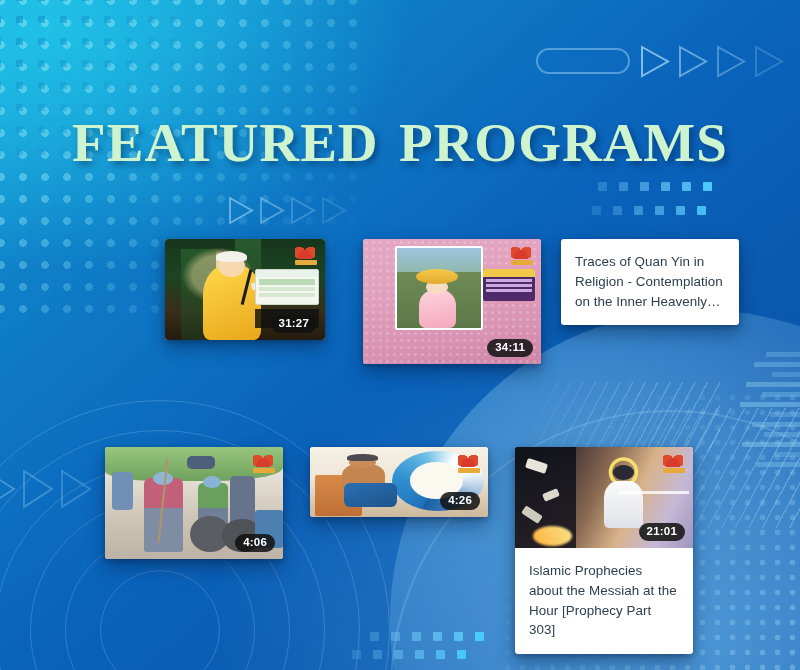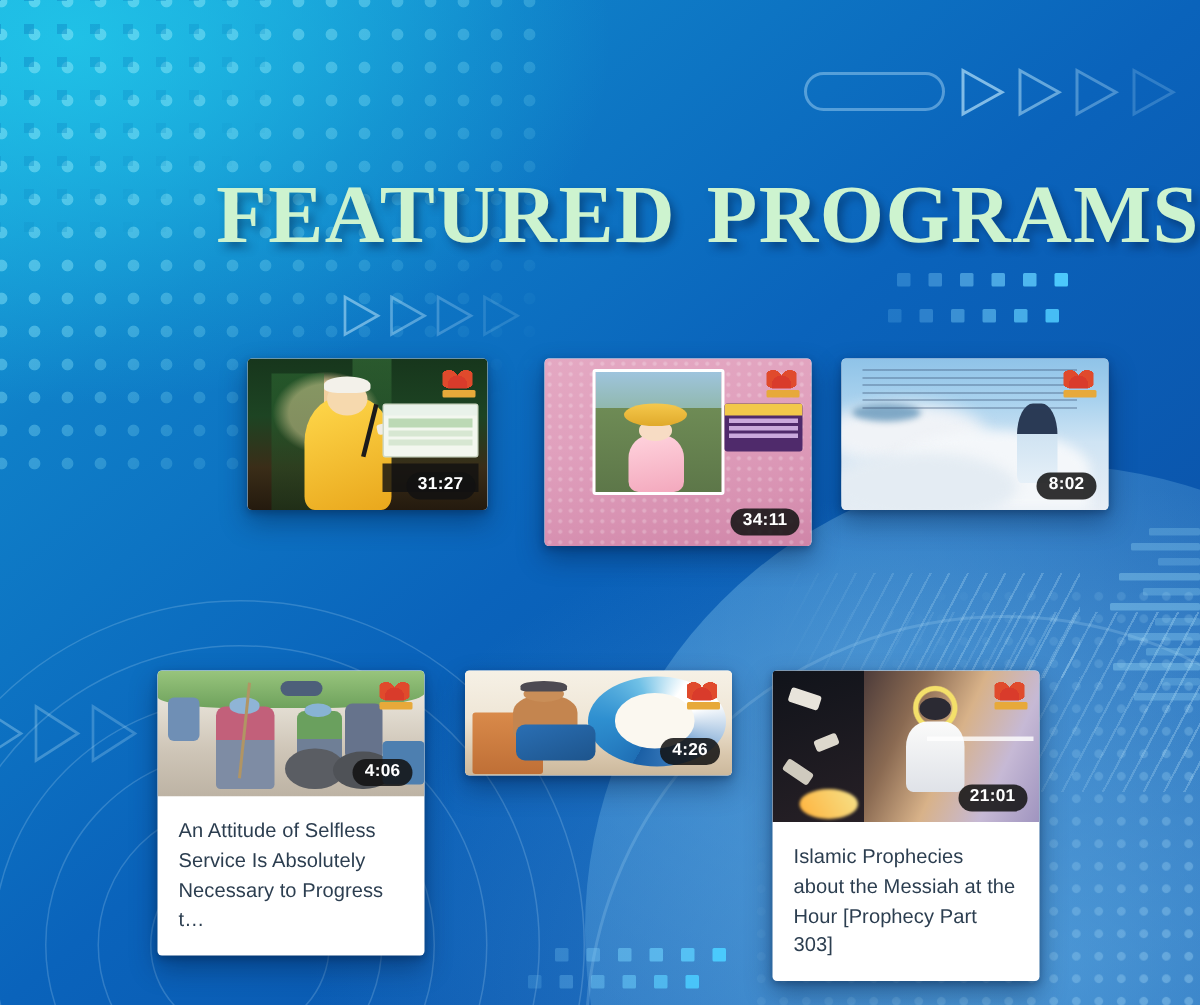--- a/index.html
+++ b/index.html
@@ -123,21 +123,21 @@
     width: 94px; height: 26px;
     border: 2px solid rgba(175,220,248,0.45);
     border-radius: 14px;
   }
 
   
   .title-wrap {
     position: absolute;
     left: 0; top: 96px;
     width: 800px;
-    text-align: right;
+    text-align: center;
   }
   .title {
     font-family: "Liberation Serif", "DejaVu Serif", serif;
     font-weight: 700;
     font-size: 78px;
     line-height: 1;
     letter-spacing: 1px;
     color: #cdf3cf;
     font-variant: small-caps;
     text-transform: lowercase;
@@ -345,60 +345,45 @@
       </div>
       <div class="logo-badge">
         <div class="mark"></div>
           <div class="bar"></div>
       </div>
       <div class="duration">34:11</div>
     </div>
   </div>
 
   <div class="card" style="left:561px;top:239px;width:178px">
-    <div class="thumb" style="height:101px">
-      <div class="thumb-art" style="background:linear-gradient(180deg,#8fc3e8 0%,#a9d2ee 28%,#cfe4f4 55%,#e8eef5 100%);">
-        <div style="position:absolute;left:-6%;top:30%;width:60%;height:40%;border-radius:50%;background:#f0f3f7;filter:blur(5px)"></div>
-        <div style="position:absolute;left:18%;top:48%;width:75%;height:52%;border-radius:50% 50% 0 0;background:#f4f7fa;filter:blur(4px)"></div>
-        <div style="position:absolute;left:-4%;top:62%;width:70%;height:45%;border-radius:50%;background:#e4ecf3;filter:blur(4px)"></div>
-        <div style="position:absolute;left:4%;top:30%;width:26%;height:12%;background:#7fa8c6;filter:blur(2px);border-radius:50%"></div>
-        <div style="position:absolute;left:66%;top:30%;width:15%;height:52%;border-radius:40% 40% 10% 10%;background:linear-gradient(180deg,#2a3a55 0 38%,#cfe3f2 38%,#e6f0f8 100%)"></div>
-        <div style="position:absolute;left:8%;top:7%;width:80%;height:30%;background:repeating-linear-gradient(180deg,rgba(40,60,95,.45) 0 1.4px,rgba(0,0,0,0) 1.4px 5px);opacity:.65"></div>
-      </div>
-      <div class="logo-badge">
-        <div class="mark"></div>
-          <div class="bar"></div>
-      </div>
-      <div class="duration">8:02</div>
-    </div>
+    <div class="card-title">Traces of Quan Yin in Religion - Contemplation on the Inner Heavenly…</div>
   </div>
 
   <div class="card" style="left:105px;top:447px;width:178px">
-    <div class="thumb" style="height:84px">
+    <div class="thumb" style="height:112px">
       <div class="thumb-art" style="background:linear-gradient(180deg,#f2efe8 0%,#e3ddd2 30%,#cfc6b8 62%,#bdb3a4 100%);">
         <div style="position:absolute;left:0;top:0;width:100%;height:30%;background:linear-gradient(180deg,#8cbf6e,#5f9a4d);opacity:.88;border-radius:0 0 40% 30%"></div>
         <div style="position:absolute;left:4%;top:22%;width:12%;height:34%;background:#6f8fb5;border-radius:4px"></div>
         <div style="position:absolute;left:22%;top:28%;width:22%;height:66%;background:linear-gradient(180deg,#c2607a 0 40%,#7e8ca4 40% 100%);border-radius:6px 6px 3px 3px"></div>
         <div style="position:absolute;left:27%;top:22%;width:11%;height:12%;border-radius:50%;background:#8fb4d6"></div>
         <div style="position:absolute;left:46%;top:8%;width:16%;height:12%;background:#4d5f7a;border-radius:5px"></div>
         <div style="position:absolute;left:52%;top:32%;width:17%;height:50%;background:linear-gradient(180deg,#6aa05e 0 45%,#6f7f96 45% 100%);border-radius:5px"></div>
         <div style="position:absolute;left:55%;top:26%;width:10%;height:11%;border-radius:50%;background:#88b3d4"></div>
         <div style="position:absolute;left:70%;top:26%;width:14%;height:46%;background:#66738c;border-radius:5px"></div>
         <div style="position:absolute;left:48%;top:62%;width:22%;height:32%;border-radius:50%;background:#5a5d63"></div>
         <div style="position:absolute;left:66%;top:64%;width:22%;height:30%;border-radius:50%;background:#4f5257"></div>
         <div style="position:absolute;left:84%;top:56%;width:16%;height:34%;background:#4d7fb0;border-radius:3px"></div>
         <div style="position:absolute;left:32%;top:10%;width:2px;height:76%;background:#b19564;transform:rotate(6deg)"></div>
       </div>
       <div class="logo-badge">
         <div class="mark"></div>
           <div class="bar"></div>
       </div>
       <div class="duration">4:06</div>
     </div>
-    <div class="card-title">An Attitude of Selfless Service Is Absolutely Necessary to Progress t…</div>
   </div>
 
   <div class="card" style="left:310px;top:447px;width:178px">
     <div class="thumb" style="height:70px">
       <div class="thumb-art" style="background:linear-gradient(180deg,#f6f1e6 0%,#efe6d6 45%,#d9c7ad 80%,#cbb89c 100%);">
         <div style="position:absolute;left:46%;top:6%;width:52%;height:86%;border-radius:50%;background:conic-gradient(from 210deg,#1f6fb5,#2e8fd0,#6fc0e6,#ffffff 52%,#ffffff 62%,#3f7fc0,#1a5fa5);"></div>
         <div style="position:absolute;left:56%;top:22%;width:30%;height:52%;border-radius:50%;background:#fbf8f0"></div>
         <div style="position:absolute;left:3%;top:40%;width:26%;height:58%;background:linear-gradient(180deg,#d98a4a,#bf6f36);border-radius:2px"></div>
         <div style="position:absolute;left:18%;top:24%;width:24%;height:42%;border-radius:38% 38% 16% 16%;background:#c4854f"></div>
         <div style="position:absolute;left:22%;top:14%;width:15%;height:16%;border-radius:50%;background:#c98e58"></div>

